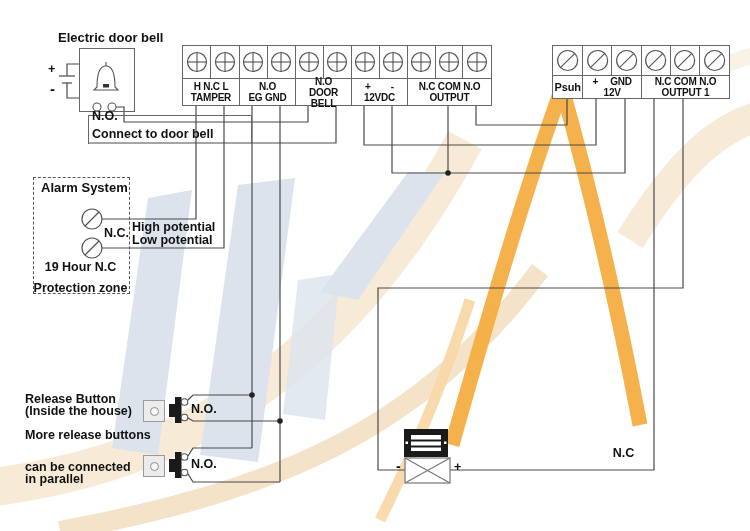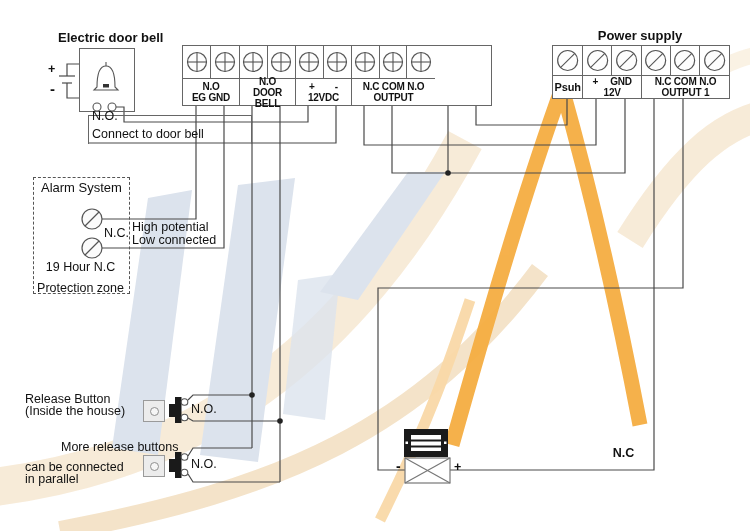--- a/index.html
+++ b/index.html
@@ -1,20 +1,20 @@
 <!DOCTYPE html>
 <html><head>
 <meta charset="utf-8">
 <style>
   html,body{margin:0;padding:0;background:#fff;}
   .stage{position:relative;width:750px;height:531px;background:#fff;overflow:hidden;
          font-family:"Liberation Sans",sans-serif;color:#111;}
   .lbl{position:absolute;white-space:nowrap;color:#111;z-index:6;line-height:1.05;}
   .t13{font-size:13px;font-weight:600;}
-  .t12{font-size:12.5px;font-weight:400;}
+  .t12{font-size:12.5px;font-weight:700;}
   .t12b{font-size:12.5px;font-weight:700;}
   svg.layer{position:absolute;left:0;top:0;z-index:2;}
   svg.wm{position:absolute;left:0;top:0;z-index:0;}
   .box{position:absolute;border:1px solid #666;z-index:3;background:transparent;}
   .dashedbox{position:absolute;border:1px dashed #555;z-index:3;}
   .strip{position:absolute;display:flex;background:#fff;border:1px solid #666;z-index:4;box-sizing:content-box;}
   .tgroup{display:flex;flex-direction:column;box-sizing:border-box;}
   .tgroup:not(:first-child){border-left:1px solid #666;}
   .srow{display:flex;}
   .scell{box-sizing:border-box;border-right:1px solid #666;display:flex;align-items:center;justify-content:center;}
@@ -150,20 +150,46 @@
             <svg width="26" height="30">
               <circle cx="13" cy="15" r="9.5" fill="#fdfdfd" stroke="#555" stroke-width="1.2"></circle>
               <g stroke="#555" stroke-width="1.1">
                 <line x1="13" y1="5.5" x2="13" y2="24.5"></line>
                 <line x1="3.5" y1="15" x2="22.5" y2="15"></line>
               </g>
             </svg>
           </div>
         </div>
         <div class="glabel" style="height: 26px;">
+          <div class="lt">H N.C L</div>
+          <div class="lb">TAMPER</div>
+        </div>
+      </div>
+      <div class="tgroup" style="width: 56px;">
+        <div class="srow" style="height: 32px;">
+          <div class="scell" style="width: 28px;">
+            <svg width="26" height="30">
+              <circle cx="13" cy="15" r="9.5" fill="#fdfdfd" stroke="#555" stroke-width="1.2"></circle>
+              <g stroke="#555" stroke-width="1.1">
+                <line x1="13" y1="5.5" x2="13" y2="24.5"></line>
+                <line x1="3.5" y1="15" x2="22.5" y2="15"></line>
+              </g>
+            </svg>
+          </div>
+          <div class="scell last" style="width: 28px;">
+            <svg width="26" height="30">
+              <circle cx="13" cy="15" r="9.5" fill="#fdfdfd" stroke="#555" stroke-width="1.2"></circle>
+              <g stroke="#555" stroke-width="1.1">
+                <line x1="13" y1="5.5" x2="13" y2="24.5"></line>
+                <line x1="3.5" y1="15" x2="22.5" y2="15"></line>
+              </g>
+            </svg>
+          </div>
+        </div>
+        <div class="glabel" style="height: 26px;">
           <div class="lt">N.O</div>
           <div class="lb">EG GND</div>
         </div>
       </div>
       <div class="tgroup" style="width: 56px;">
         <div class="srow" style="height: 32px;">
           <div class="scell" style="width: 28px;">
             <svg width="26" height="30">
               <circle cx="13" cy="15" r="9.5" fill="#fdfdfd" stroke="#555" stroke-width="1.2"></circle>
               <g stroke="#555" stroke-width="1.1">
@@ -335,33 +361,32 @@
   <div class="plate" style="left:143px;top:455px;">
       <span class="pc"></span>
     </div>
 
   <div class="lbl t13" style="left:58px;top:31px;">Electric door bell</div>
   <div class="lbl t12b" style="left:48px;top:63px;">+</div>
   <div class="lbl t12b" style="left:50px;top:81px;font-size:15px;">-</div>
   <div class="lbl t12" style="left:92px;top:110px;">N.O.</div>
   <div class="lbl t12" style="left:92px;top:128px;">Connect to door bell</div>
 
-  <div class="lbl t13" style="left:552px;top:29px;width:176px;text-align:center;">Power supply</div>
 
   <div class="lbl t12" style="left:41px;top:181px;font-size:13px;">Alarm System</div>
   <div class="lbl t12" style="left:104px;top:227px;">N.C.</div>
   <div class="lbl t12" style="left:33px;top:261px;width:95px;text-align:center;">19 Hour N.C</div>
   <div class="lbl t12" style="left:33px;top:282px;width:95px;text-align:center;">Protection zone</div>
   <div class="lbl t12" style="left:132px;top:221px;">High potential</div>
-  <div class="lbl t12" style="left:132px;top:234px;">Low connected</div>
+  <div class="lbl t12" style="left:132px;top:234px;">Low potential</div>
 
   <div class="lbl t12" style="left:25px;top:393px;">Release Button</div>
   <div class="lbl t12" style="left:25px;top:405px;text-align:center;">(Inside the house)</div>
   <div class="lbl t12" style="left:191px;top:403px;">N.O.</div>
-  <div class="lbl t12" style="left:25px;top:441px;margin-left:36px;">More release buttons</div>
+  <div class="lbl t12" style="left:25px;top:429px;">More release buttons</div>
   <div class="lbl t12" style="left:25px;top:461px;">can be connected</div>
   <div class="lbl t12" style="left:25px;top:473px;">in parallel</div>
   <div class="lbl t12" style="left:191px;top:458px;">N.O.</div>
 
   <div class="lbl t12b" style="left:396px;top:459px;font-size:14px;">-</div>
   <div class="lbl t12b" style="left:454px;top:461px;">+</div>
   <div class="lbl t12b" style="left:600px;top:447px;width:47px;text-align:center;">N.C</div>
 
 </div>
 

